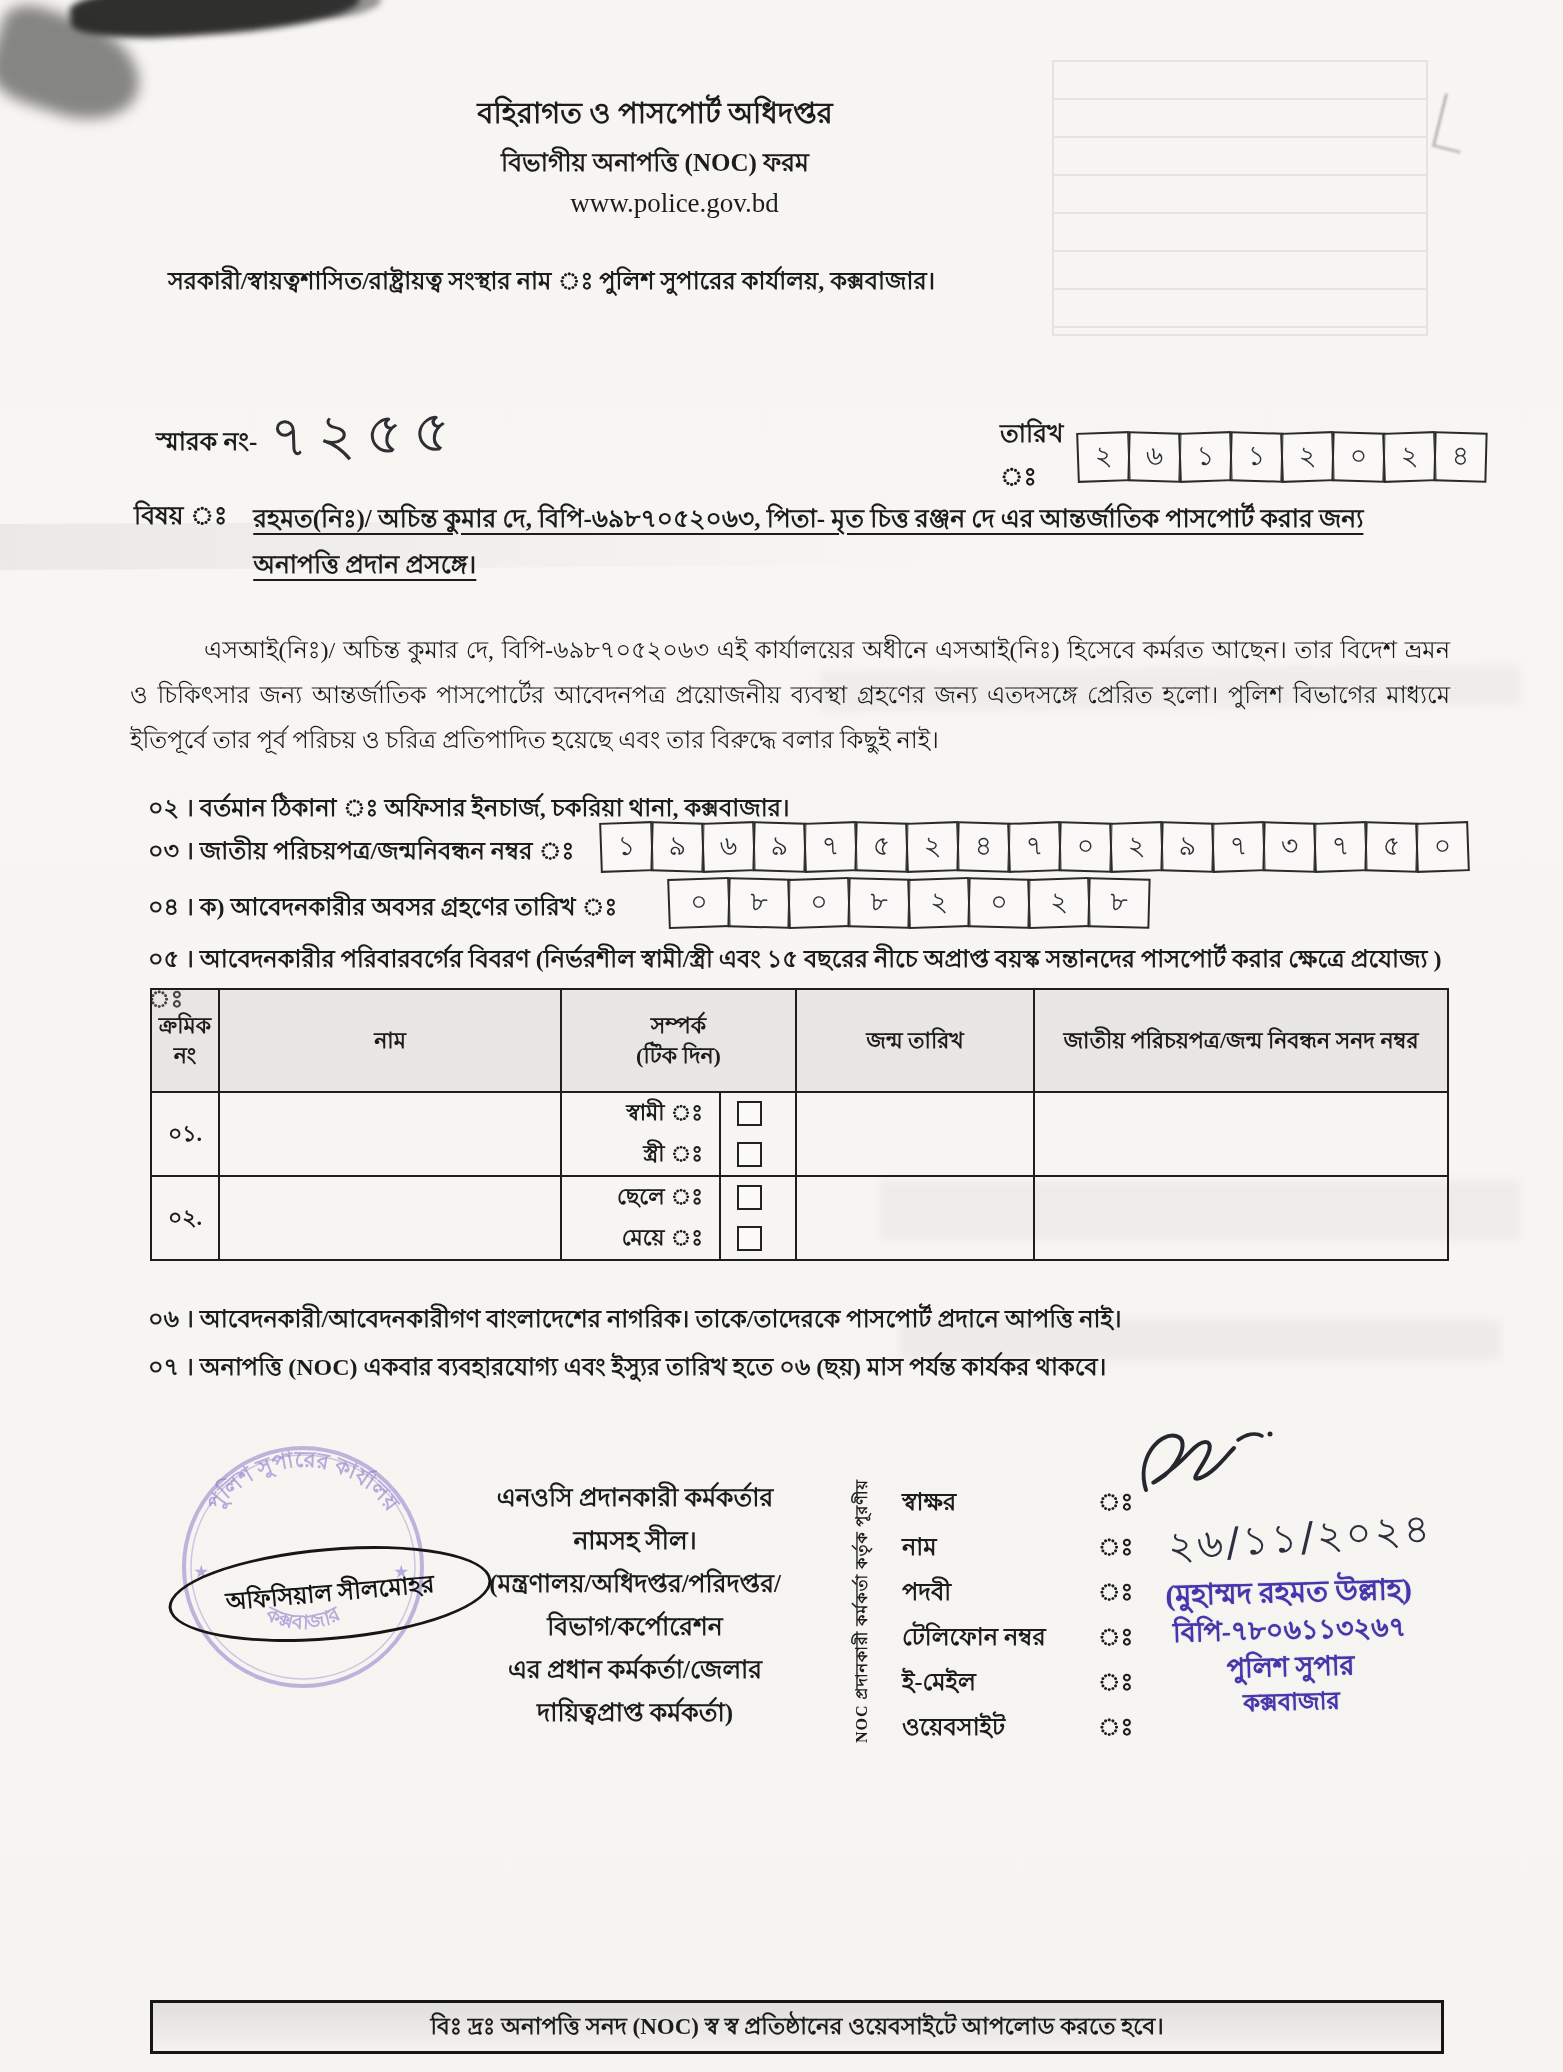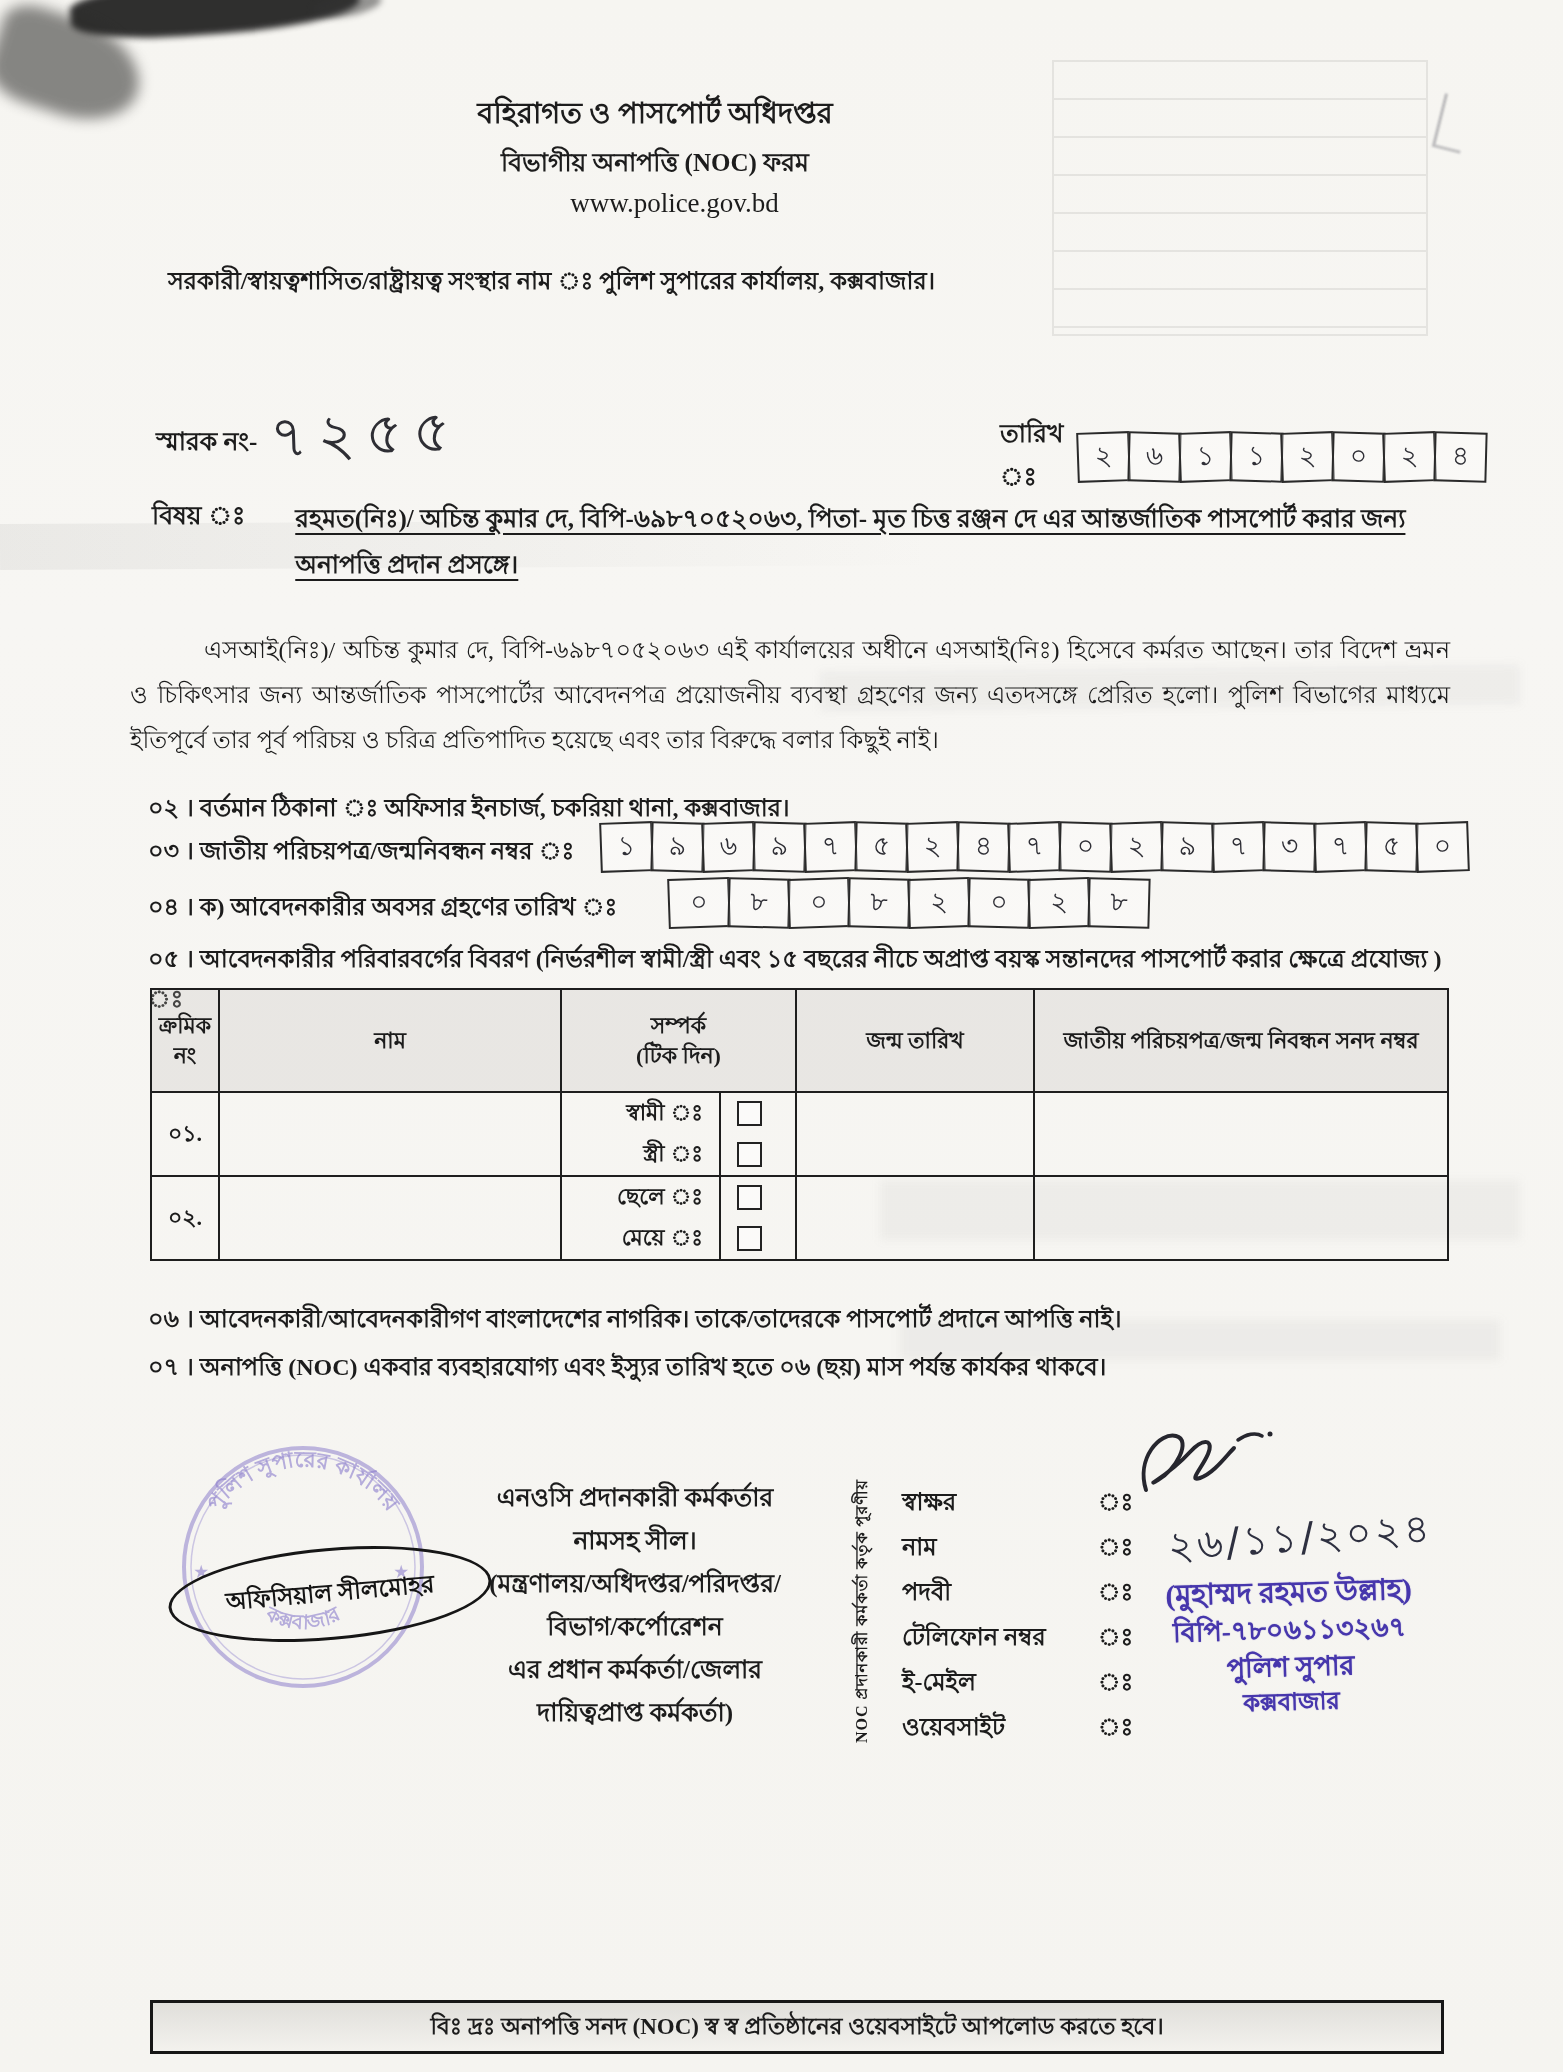--- a/index.html
+++ b/index.html
@@ -48,21 +48,21 @@
   .date-wrap{position:absolute;left:848px;top:6px;display:flex;align-items:center;}
   .date-label{font-size:25px;font-weight:bold;margin-right:14px;}
   .digit-row{display:flex;}
   .digit-cell{width:49px;height:46px;border:2px solid #2a2a2a;margin-left:-2px;
     display:flex;align-items:center;justify-content:center;
     font-size:27px;color:#2f2f36;background:rgba(255,255,255,.35);}
   .digit-cell:nth-child(odd){transform:rotate(-2deg);}
   .digit-cell:nth-child(even){transform:rotate(1.5deg);}
   .digit-cell:first-child{margin-left:0;}
   
-  .subject{position:absolute;left:152px;top:496px;width:1300px;display:flex;gap:24px;}
+  .subject{position:absolute;left:134px;top:496px;width:1300px;display:flex;}
   .subject-label{font-size:25px;font-weight:bold;white-space:nowrap;margin-right:26px;}
   .subject-text{font-size:25px;font-weight:bold;line-height:46px;}
   .subject-text .u{text-decoration:underline;text-underline-offset:6px;}
   
   .body-par{position:absolute;left:130px;top:604px;width:1320px;font-size:24px;line-height:45px;
     text-align:justify;text-indent:74px;}
   .item{position:absolute;left:148px;font-size:24px;font-weight:bold;}
   .item-02{top:778px;margin-top:11px;}
   .item-03-label{top:832px;}
   .item-03-boxes{position:absolute;left:600px;top:822px;}

